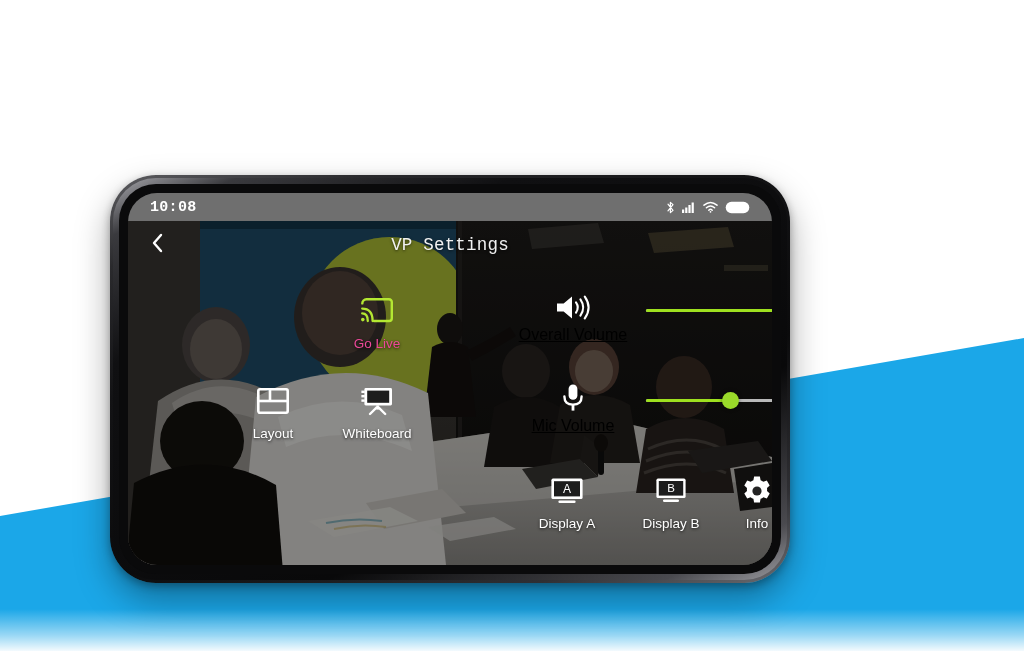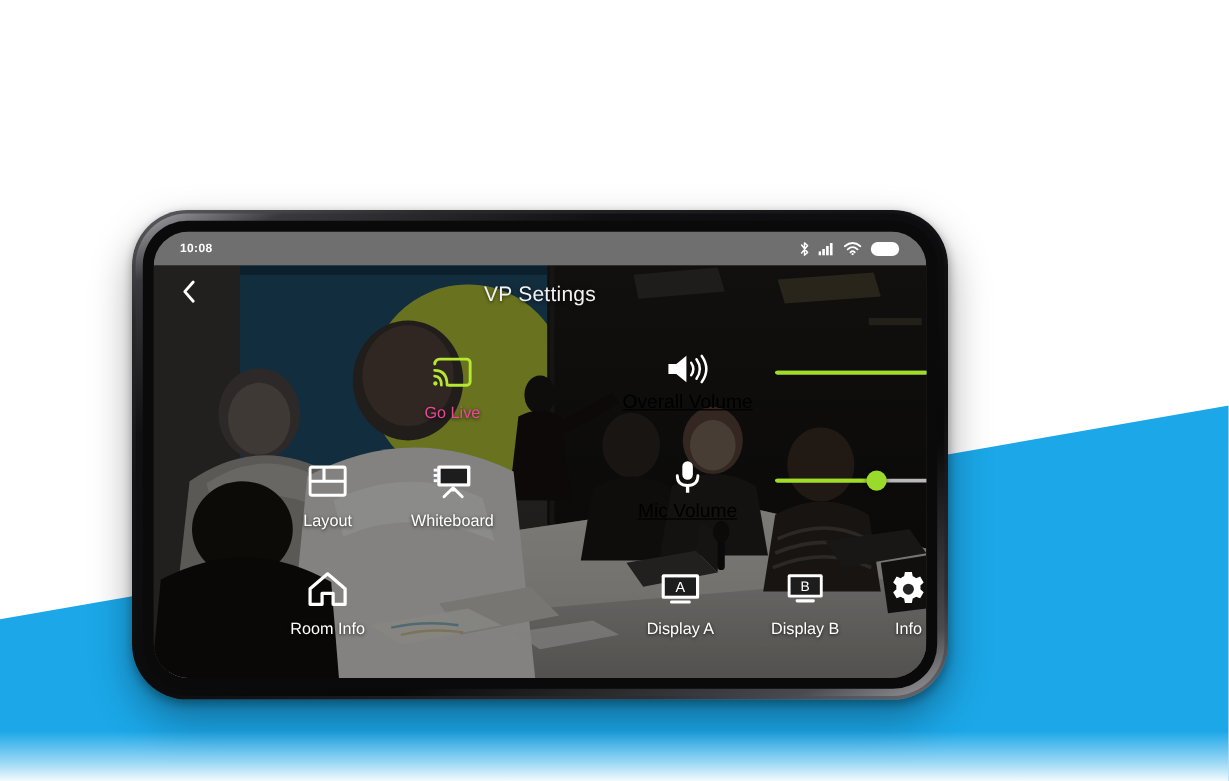--- a/index.html
+++ b/index.html
@@ -82,23 +82,24 @@
     background: #6f6f6f;
     display: flex;
     align-items: center;
     justify-content: space-between;
     padding: 0 22px;
     box-sizing: border-box;
     z-index: 30;
   }
   .sb-time {
     color: #ffffff;
-    font-size: 10px;
+    font-size: 15px;
     font-weight: bold;
     letter-spacing: 0.3px;
+    font-family: Liberation Mono, monospace;
   }
   .sb-icons {
     display: flex;
     align-items: center;
     gap: 7px;
   }
   .sb-icons svg { display: block; }
 
   
   .photo {
@@ -125,20 +126,21 @@
     z-index: 20;
   }
 
   .titlebar {
     position: absolute;
     left: 0; top: 0;
     width: 100%;
     height: 48px;
     display: flex;
     align-items: center;
+    font-family: Liberation Mono, monospace;
   }
   .back-btn {
     position: absolute;
     left: 14px;
     top: 50%;
     transform: translateY(-50%);
     width: 30px; height: 30px;
     display: flex; align-items: center; justify-content: center;
     cursor: pointer;
   }
@@ -441,28 +443,20 @@
             </div>
             <div class="lbl">Mic Volume</div>
           </div>
           <div class="track-wrap">
             <div class="track"></div>
             <div class="track-fill" id="fill-1" style="width: 50%; background: rgb(158, 224, 31);"></div>
             <div class="knob" id="knob-1" style="left: 50%;"></div>
           </div>
         </div>
 
-        <div class="tile" style="left:86px; top:252px;">
-          <div class="ico">
-            <svg width="34" height="30" viewBox="0 0 34 30">
-              <path d="M2.4 14.6 L17 2.2 L31.6 14.6 L31.6 27.6 L21.6 27.6 L21.6 18.4 L12.4 18.4 L12.4 27.6 L2.4 27.6 Z" fill="none" stroke="#ffffff" stroke-width="2.7" stroke-linejoin="round" stroke-linecap="round"></path>
-            </svg>
-          </div>
-          <div class="lbl">Room Info</div>
-        </div>
 
         <div class="tile" style="left:380px; top:252px;">
           <div class="ico">
             <svg width="34" height="28" viewBox="0 0 34 28">
               <rect x="1.4" y="1.6" width="31.2" height="20.4" rx="1.6" fill="#ffffff"></rect>
               <rect x="4" y="4.2" width="26" height="15.2" fill="#1d1d1d"></rect>
               <text x="17" y="16" font-family="Liberation Sans, sans-serif" font-size="12" fill="#ffffff" text-anchor="middle">A</text>
               <rect x="8.4" y="23.4" width="17.2" height="2.6" rx="1.2" fill="#ffffff"></rect>
             </svg>
           </div>

